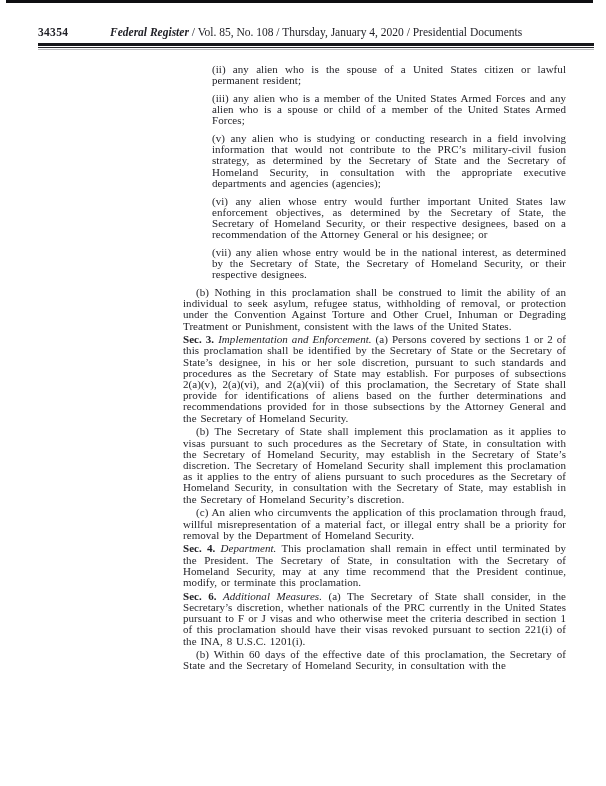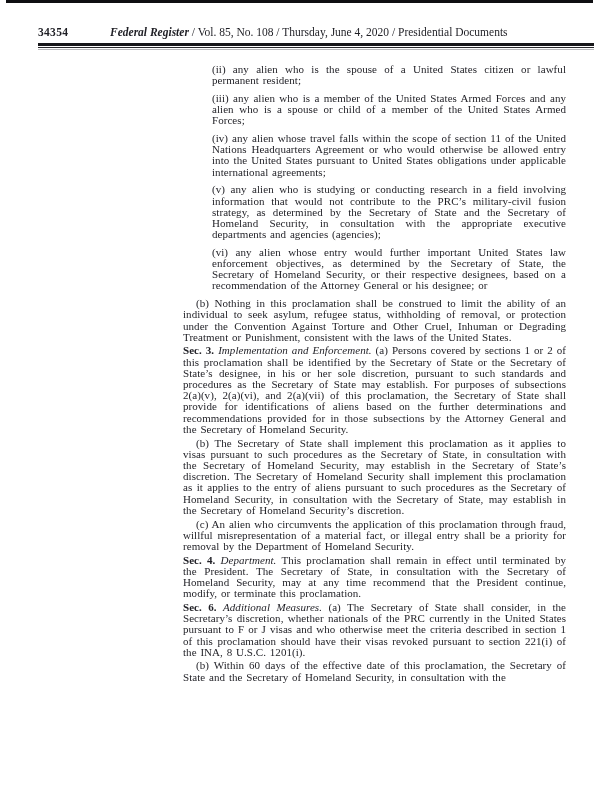--- a/index.html
+++ b/index.html
@@ -51,36 +51,36 @@
 </style>
 </head>
 <body>
 
 <div class="page">
 
   <div class="top-bar"></div>
 
   <div class="header">
     <span class="pagenum">34354</span>
-    <span class="header-text"><span class="journal">Federal Register</span> <span>/ Vol. 85, No. 108 / Thursday, June 4, 2020 / Presidential Documents</span></span>
+    <span class="header-text"><span class="journal">Federal Register</span> <span>/ Vol. 85, No. 108 / Thursday, January 4, 2020 / Presidential Documents</span></span>
   </div>
 
   <div class="double-rule">
     <div class="r1"></div>
     <div class="r2"></div>
     <div class="r3"></div>
   </div>
 
   <div class="body-block">
 
     <p class="clause">(ii) any alien who is the spouse of a United States citizen or lawful permanent resident;</p>
     <p class="clause">(iii) any alien who is a member of the United States Armed Forces and any alien who is a spouse or child of a member of the United States Armed Forces;</p>
-    <p class="clause">(iv) any alien whose travel falls within the scope of section 11 of the United Nations Headquarters Agreement or who would otherwise be allowed entry into the United States pursuant to United States obligations under applicable international agreements;</p>
     <p class="clause">(v) any alien who is studying or conducting research in a field involving information that would not contribute to the PRC’s military-civil fusion strategy, as determined by the Secretary of State and the Secretary of Homeland Security, in consultation with the appropriate executive departments and agencies (agencies);</p>
     <p class="clause">(vi) any alien whose entry would further important United States law enforcement objectives, as determined by the Secretary of State, the Secretary of Homeland Security, or their respective designees, based on a recommendation of the Attorney General or his designee; or</p>
+    <p class="clause">(vii) any alien whose entry would be in the national interest, as determined by the Secretary of State, the Secretary of Homeland Security, or their respective designees.</p>
 
     <p class="para">(b) Nothing in this proclamation shall be construed to limit the ability of an individual to seek asylum, refugee status, withholding of removal, or protection under the Convention Against Torture and Other Cruel, Inhuman or Degrading Treatment or Punishment, consistent with the laws of the United States.</p>
 
     <p class="section"><span class="sec-label">Sec. 3.</span> <span class="sec-title">Implementation and Enforcement.</span> <span>(a) Persons covered by sections 1 or 2 of this proclamation shall be identified by the Secretary of State or the Secretary of State’s designee, in his or her sole discretion, pursuant to such standards and procedures as the Secretary of State may establish. For purposes of subsections 2(a)(v), 2(a)(vi), and 2(a)(vii) of this proclamation, the Secretary of State shall provide for identifications of aliens based on the further determinations and recommendations provided for in those subsections by the Attorney General and the Secretary of Homeland Security.</span></p>
 
     <p class="para">(b) The Secretary of State shall implement this proclamation as it applies to visas pursuant to such procedures as the Secretary of State, in consultation with the Secretary of Homeland Security, may establish in the Secretary of State’s discretion. The Secretary of Homeland Security shall implement this proclamation as it applies to the entry of aliens pursuant to such procedures as the Secretary of Homeland Security, in consultation with the Secretary of State, may establish in the Secretary of Homeland Security’s discretion.</p>
     <p class="para">(c) An alien who circumvents the application of this proclamation through fraud, willful misrepresentation of a material fact, or illegal entry shall be a priority for removal by the Department of Homeland Security.</p>
 
     <p class="section"><span class="sec-label">Sec. 4.</span> <span class="sec-title">Department.</span> <span>This proclamation shall remain in effect until terminated by the President. The Secretary of State, in consultation with the Secretary of Homeland Security, may at any time recommend that the President continue, modify, or terminate this proclamation.</span></p>
 

